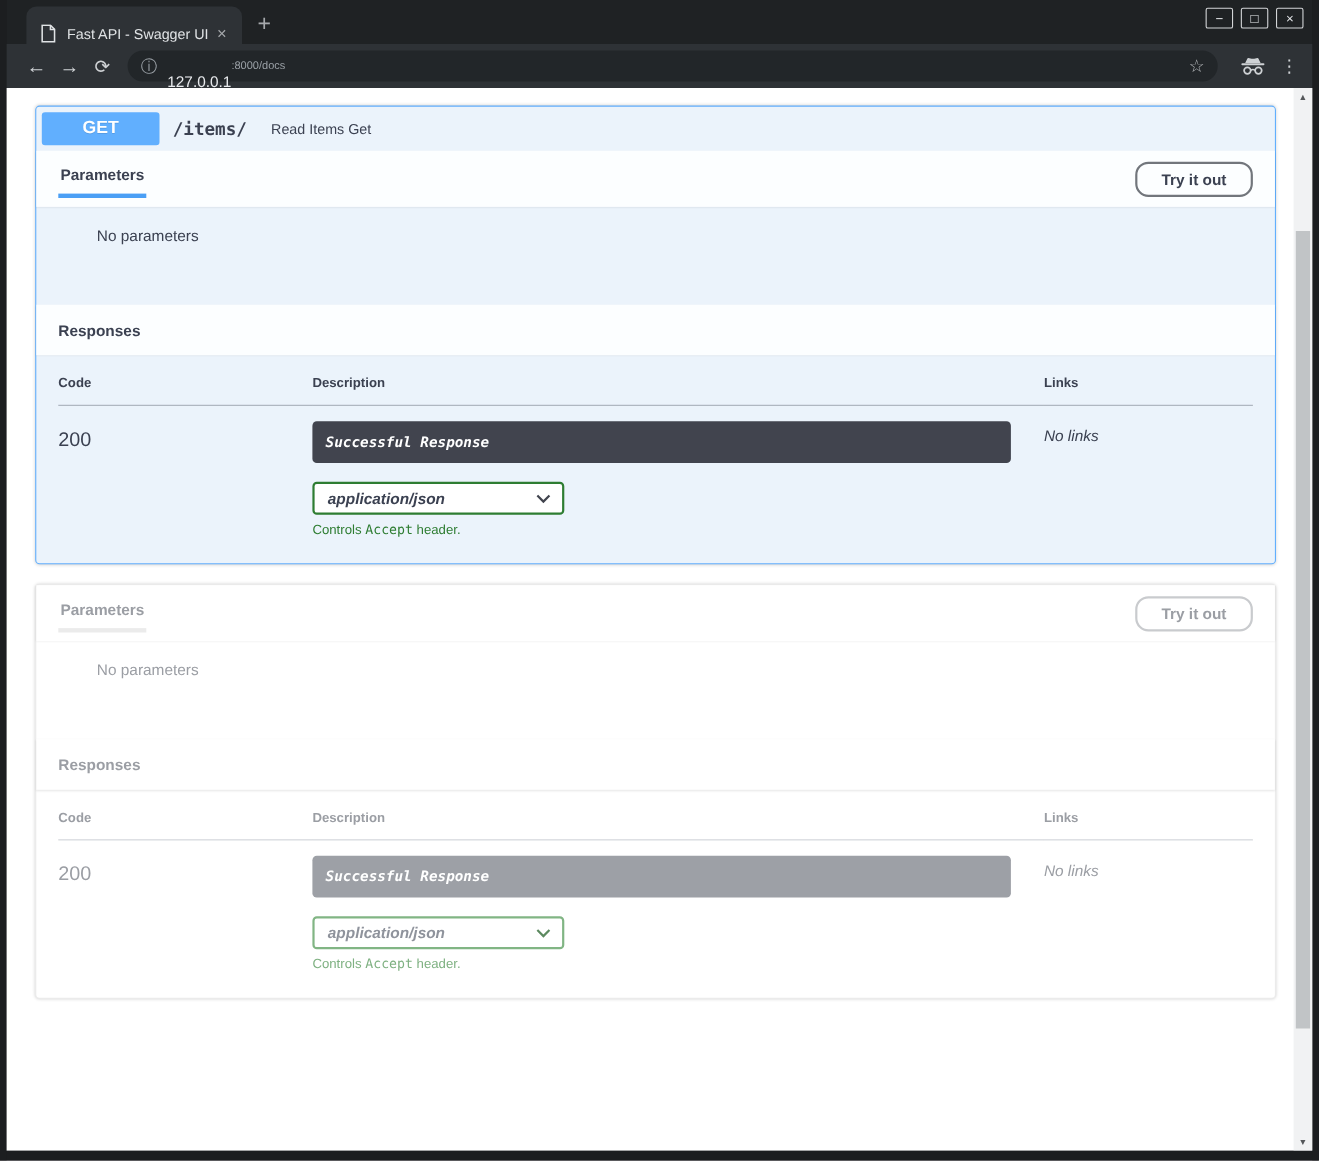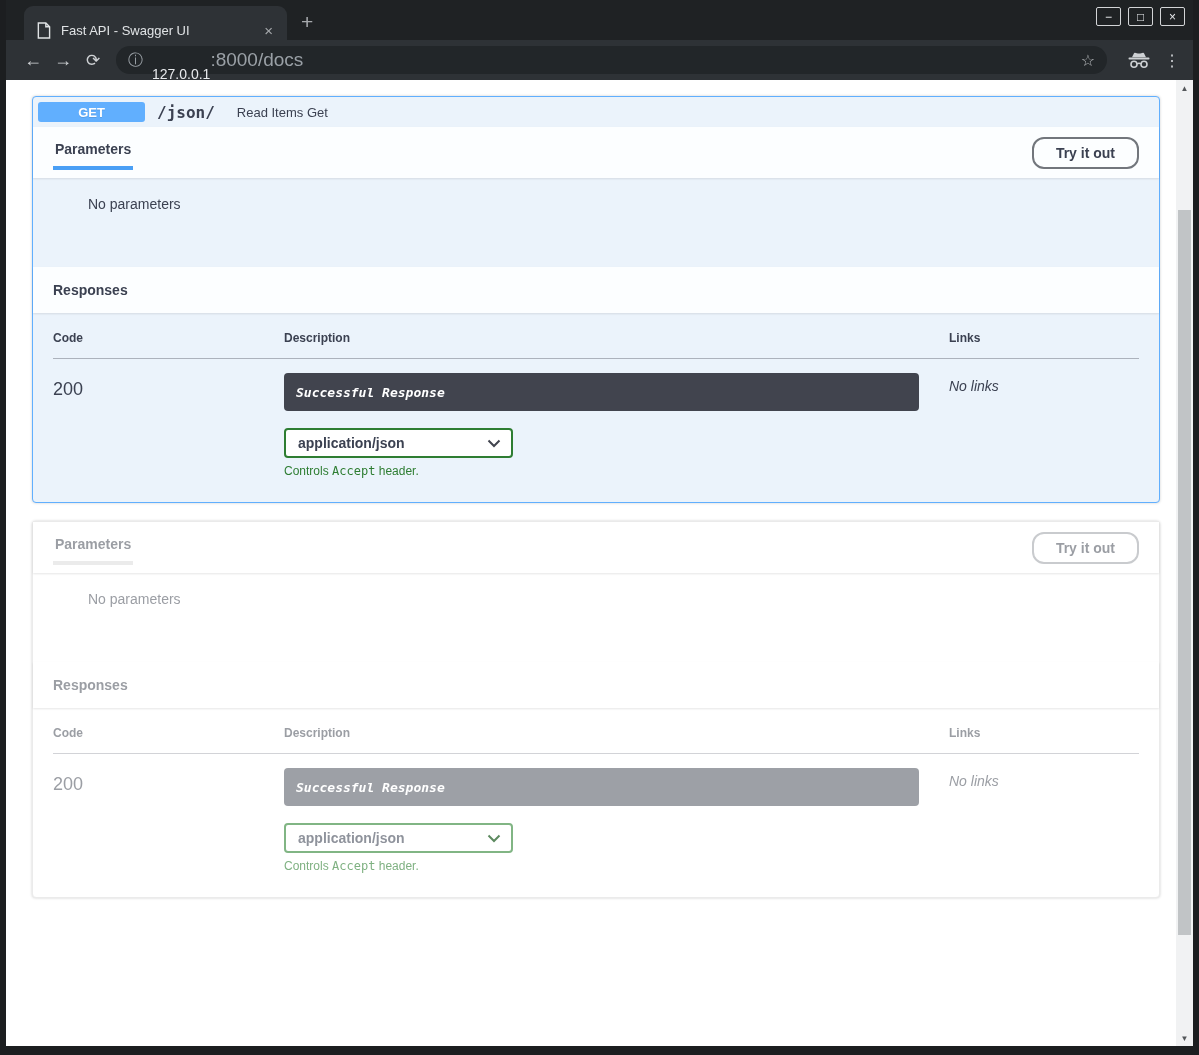--- a/index.html
+++ b/index.html
@@ -5,39 +5,39 @@
   * { box-sizing: border-box; margin: 0; padding: 0; }
   html, body { width: 1199px; height: 1055px; overflow: hidden; }
   body { font-family: "Liberation Sans", sans-serif; background: #1c1e20; }
 
   .window { width: 1199px; height: 1055px; display: flex; flex-direction: column;
             background: #1c1e20; border-left: 6px solid #1c1e20; border-right: 6px solid #1c1e20;
             border-bottom: 9px solid #1c1e20; position: relative; }
 
   
   .titlebar { height: 40px; background: #1f2224; display: flex; align-items: flex-end; position: relative; padding-top: 6px; }
-  .tab { width: 263px; height: 34px; background: #2e3236; border-radius: 9px 9px 0 0;
+  .tab { width: 196px; height: 34px; background: #2e3236; border-radius: 9px 9px 0 0;
          display: flex; align-items: center; padding: 15px 10px 0 12px; margin-left: 18px; cursor: default; }
   .tab-favicon { display: flex; margin-right: 10px; }
   .tab-title { color: #e0e3e5; font-size: 13px; flex: 1; white-space: nowrap; overflow: hidden; }
   .tab-close { color: #a6a9ac; font-size: 15px; padding: 0 4px; }
   .newtab { color: #a6a9ac; font-size: 21px; margin: 0 0 6px 14px; }
   .win-controls { position: absolute; right: 8px; top: 7px; display: flex; gap: 7px; }
   .win-btn { width: 25px; height: 19px; border: 1px solid #d3d5d7; border-radius: 2px;
              color: #e8eaed; font-size: 12px; display: flex; align-items: center; justify-content: center; }
 
   
   .toolbar { height: 40px; background: #2e3236; display: flex; align-items: center; padding: 0 12px; }
   .nav-btn { color: #ced1d4; font-size: 18px; width: 30px; text-align: center; }
   .reload { font-size: 17px; }
   .omnibox { flex: 1; height: 28px; background: #222629; border-radius: 14px; margin: 0 10px 0 8px;
              display: flex; align-items: center; padding: 0 12px; }
   .info-icon { color: #9aa0a6; font-size: 15px; margin-right: 9px; }
   .url-host { color: #e8eaed; font-size: 14px; margin-top: 27px; }
-  .url-rest { color: #9aa0a6; font-size: 19px; }
+  .url-rest { color: #9aa0a6; font-size: 10px; }
   .star { margin-left: auto; color: #b9bcbf; font-size: 16px; }
   .incog { display: flex; margin: 0 12px 0 10px; }
   .menu-btn { color: #ced1d4; font-size: 16px; width: 18px; text-align: center; letter-spacing: 0; }
 
   
   .content { flex: 1; background: #fff; position: relative; display: flex; overflow: hidden; }
   .pagearea { width: calc(100% - 17px); padding: 6px 16px 0 26px; overflow: hidden; }
   .scrollbar { width: 17px; background: #f1f2f3; position: relative; }
   .sb-arrow { position: absolute; left: 0; width: 17px; height: 16px; color: #54575a; font-size: 8px;
               display: flex; align-items: center; justify-content: center; }
@@ -46,21 +46,21 @@
 
   
   .tag-header { display: flex; align-items: center; justify-content: space-between;
                 padding: 10px 10px 8px 14px; border-bottom: 1px solid rgba(59,65,81,.3); }
   .tag-header h3 { font-size: 24px; color: #3b4151; font-weight: 700; }
   .tag-chevron { display: flex; padding-right: 28px; }
 
   .opblock { border-radius: 4px; margin-top: 10px; box-shadow: 0 0 3px rgba(0,0,0,.19); }
   .opblock.get { border: 1px solid #61affe; background: #ebf3fb; }
   .opblock-summary { display: flex; align-items: center; padding: 5px; cursor: pointer; }
-  .method { background: #61affe; color: #fff; font-size: 13px; font-weight: 700; width: 107px; height: 20px;
+  .method { background: #61affe; color: #fff; font-size: 16px; font-weight: 700; width: 107px; height: 30px;
             border-radius: 3px; display: flex; align-items: center; justify-content: center;
             text-shadow: 0 1px 0 rgba(0,0,0,.1); }
   .path { font-family: "DejaVu Sans Mono", monospace; font-size: 16px; font-weight: 600; color: #3b4151; margin-left: 12px; }
   .summary-desc { font-size: 13px; color: #3b4151; margin-left: 22px; }
 
   .section-header { background: rgba(255,255,255,.85); box-shadow: 0 1px 2px rgba(0,0,0,.1);
                     display: flex; align-items: center; justify-content: space-between;
                     padding: 8px 20px; min-height: 50px; }
   .tab-item { font-size: 14px; font-weight: 700; color: #3b4151; padding: 6px 2px 9px 2px;
               border-bottom: 4px solid #4a9ff5; }
@@ -82,21 +82,21 @@
   tbody td { vertical-align: top; padding-top: 14px; }
   td.col-code { font-size: 18px; color: #3b4151; padding-top: 20px; }
   td.col-desc { padding-right: 30px; }
   td.col-links { font-size: 14px; font-style: italic; color: #3b4151; padding-top: 19px; }
   .resp-box { background: #41444e; border-radius: 4px; padding: 10px 12px; }
   .resp-box span { font-family: "DejaVu Sans Mono", monospace; font-style: italic; font-weight: 600;
                    font-size: 13px; color: #fff; }
   .media-select { width: 229px; height: 30px; margin-top: 17px; background: #fff;
                   border: 2px solid #2e7d32; border-radius: 4px; display: flex; align-items: center;
                   padding: 0 10px 0 12px; cursor: pointer; }
-  .media-select span { font-size: 14px; font-weight: 700; color: #3b4151; flex: 1; }
+  .media-select span { font-size: 14px; font-weight: 700; color: #3b4151; flex: 1; font-style: italic; }
   .accept-note { font-size: 12px; color: #2e7d32; margin-top: 6px; }
   .accept-note code { font-family: "DejaVu Sans Mono", monospace; font-size: 12px; }
 
   
   .opblock.dep { border: 1px solid #ebebeb; background: #fff; margin-top: 18px; }
   .dep .method { background: #ececec; color: #fafafa; text-shadow: none; }
   .dep .path { color: #8f939c; text-decoration: line-through; }
   .dep .summary-desc { color: #9b9ea4; }
   .dep-warning { font-size: 14px; font-weight: 700; color: #9b9ea4; padding: 14px 20px 16px 15px; }
   .dep .section-header { background: #fff; }
@@ -157,21 +157,21 @@
     <span class="menu-btn">⋮</span>
   </div>
 
   <div class="content">
     <div class="pagearea">
 
 
       <div class="opblock get">
         <div class="opblock-summary">
           <span class="method">GET</span>
-          <span class="path">/json/</span>
+          <span class="path">/items/</span>
           <span class="summary-desc">Read Items Get</span>
         </div>
         <div class="section-header">
           <div class="tab-item">Parameters</div>
           <button class="try-out">Try it out</button>
         </div>
         <div class="opblock-body">
           <div class="no-params">No parameters</div>
         </div>
         <div class="section-header responses-header">

